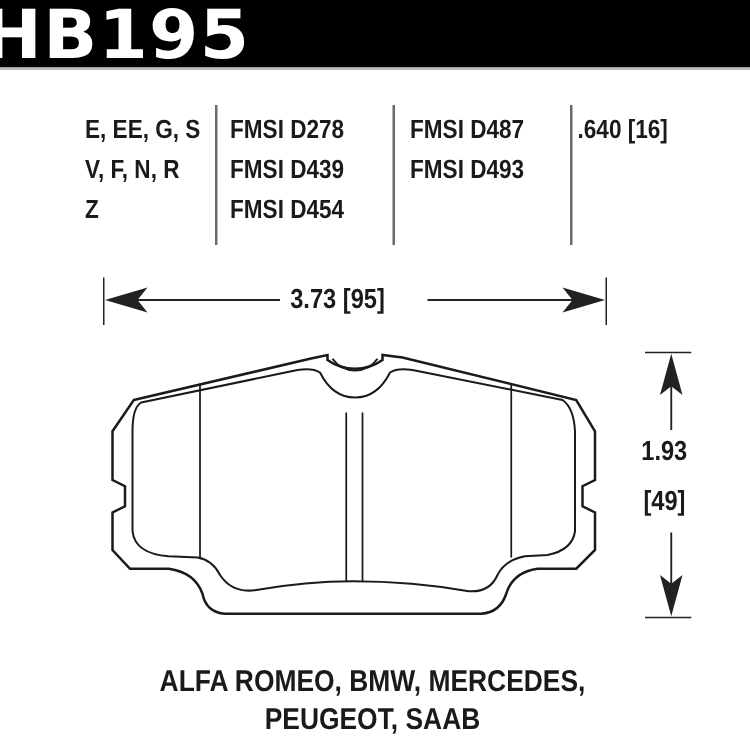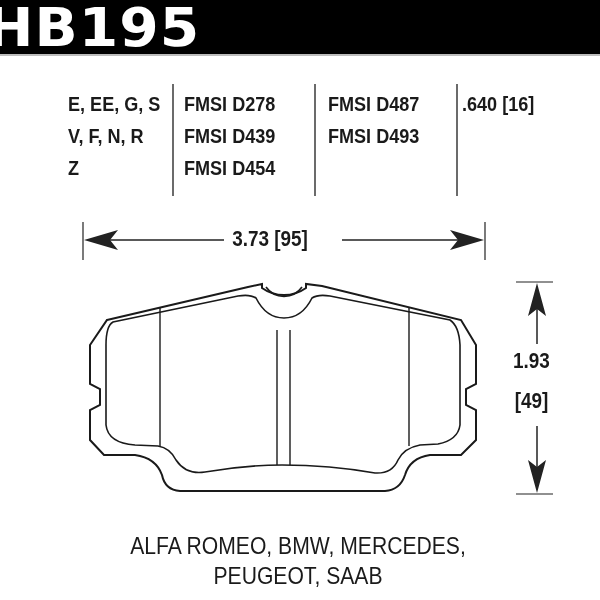--- a/index.html
+++ b/index.html
@@ -7,21 +7,21 @@
            font-family: "Liberation Sans", sans-serif; color: #1a1a1a; }
     .header-bar { position: absolute; left: 0; top: 0; width: 600px; height: 54px; background: #000; padding-left: 28px; }
     .header-bar .bottom-line { position: absolute; left: 0; bottom: -2px; width: 600px; height: 2px; background: #bdbdbd; }
     .part-number { position: absolute; left: -14px; top: -4px; font-family: "DejaVu Sans", sans-serif;
                    font-weight: bold; font-size: 54px; color: #fff; letter-spacing: 1px; transform: scaleX(1.05); transform-origin: left; }
     .spec-col { position: absolute; top: 88px; font-weight: bold; font-size: 21px; line-height: 32px;
                 transform: scaleX(0.86); transform-origin: left top; white-space: nowrap; }
     .spec-col div { height: 32px; }
     .divider { position: absolute; top: 84px; width: 2px; height: 112px; background: #6b6b6b; }
     .dim-label { position: absolute; font-weight: bold; font-size: 22px; transform: scaleX(0.86); white-space: nowrap; }
-    .makes { position: absolute; left: 0; width: 596px; text-align: center; font-size: 24px; line-height: 30px; top: 531px; }
+    .makes { position: absolute; left: 0; width: 596px; text-align: center; font-size: 24px; line-height: 30px; top: 531px; font-weight: bold; }
     .makes div { transform: scaleX(0.88); }
     svg { position: absolute; left: 0; top: 0; }
   </style>
 </head>
 <body>
 
 <div class="header-bar">
   <div class="part-number">HB195</div>
   <div class="bottom-line"></div>
 </div>

